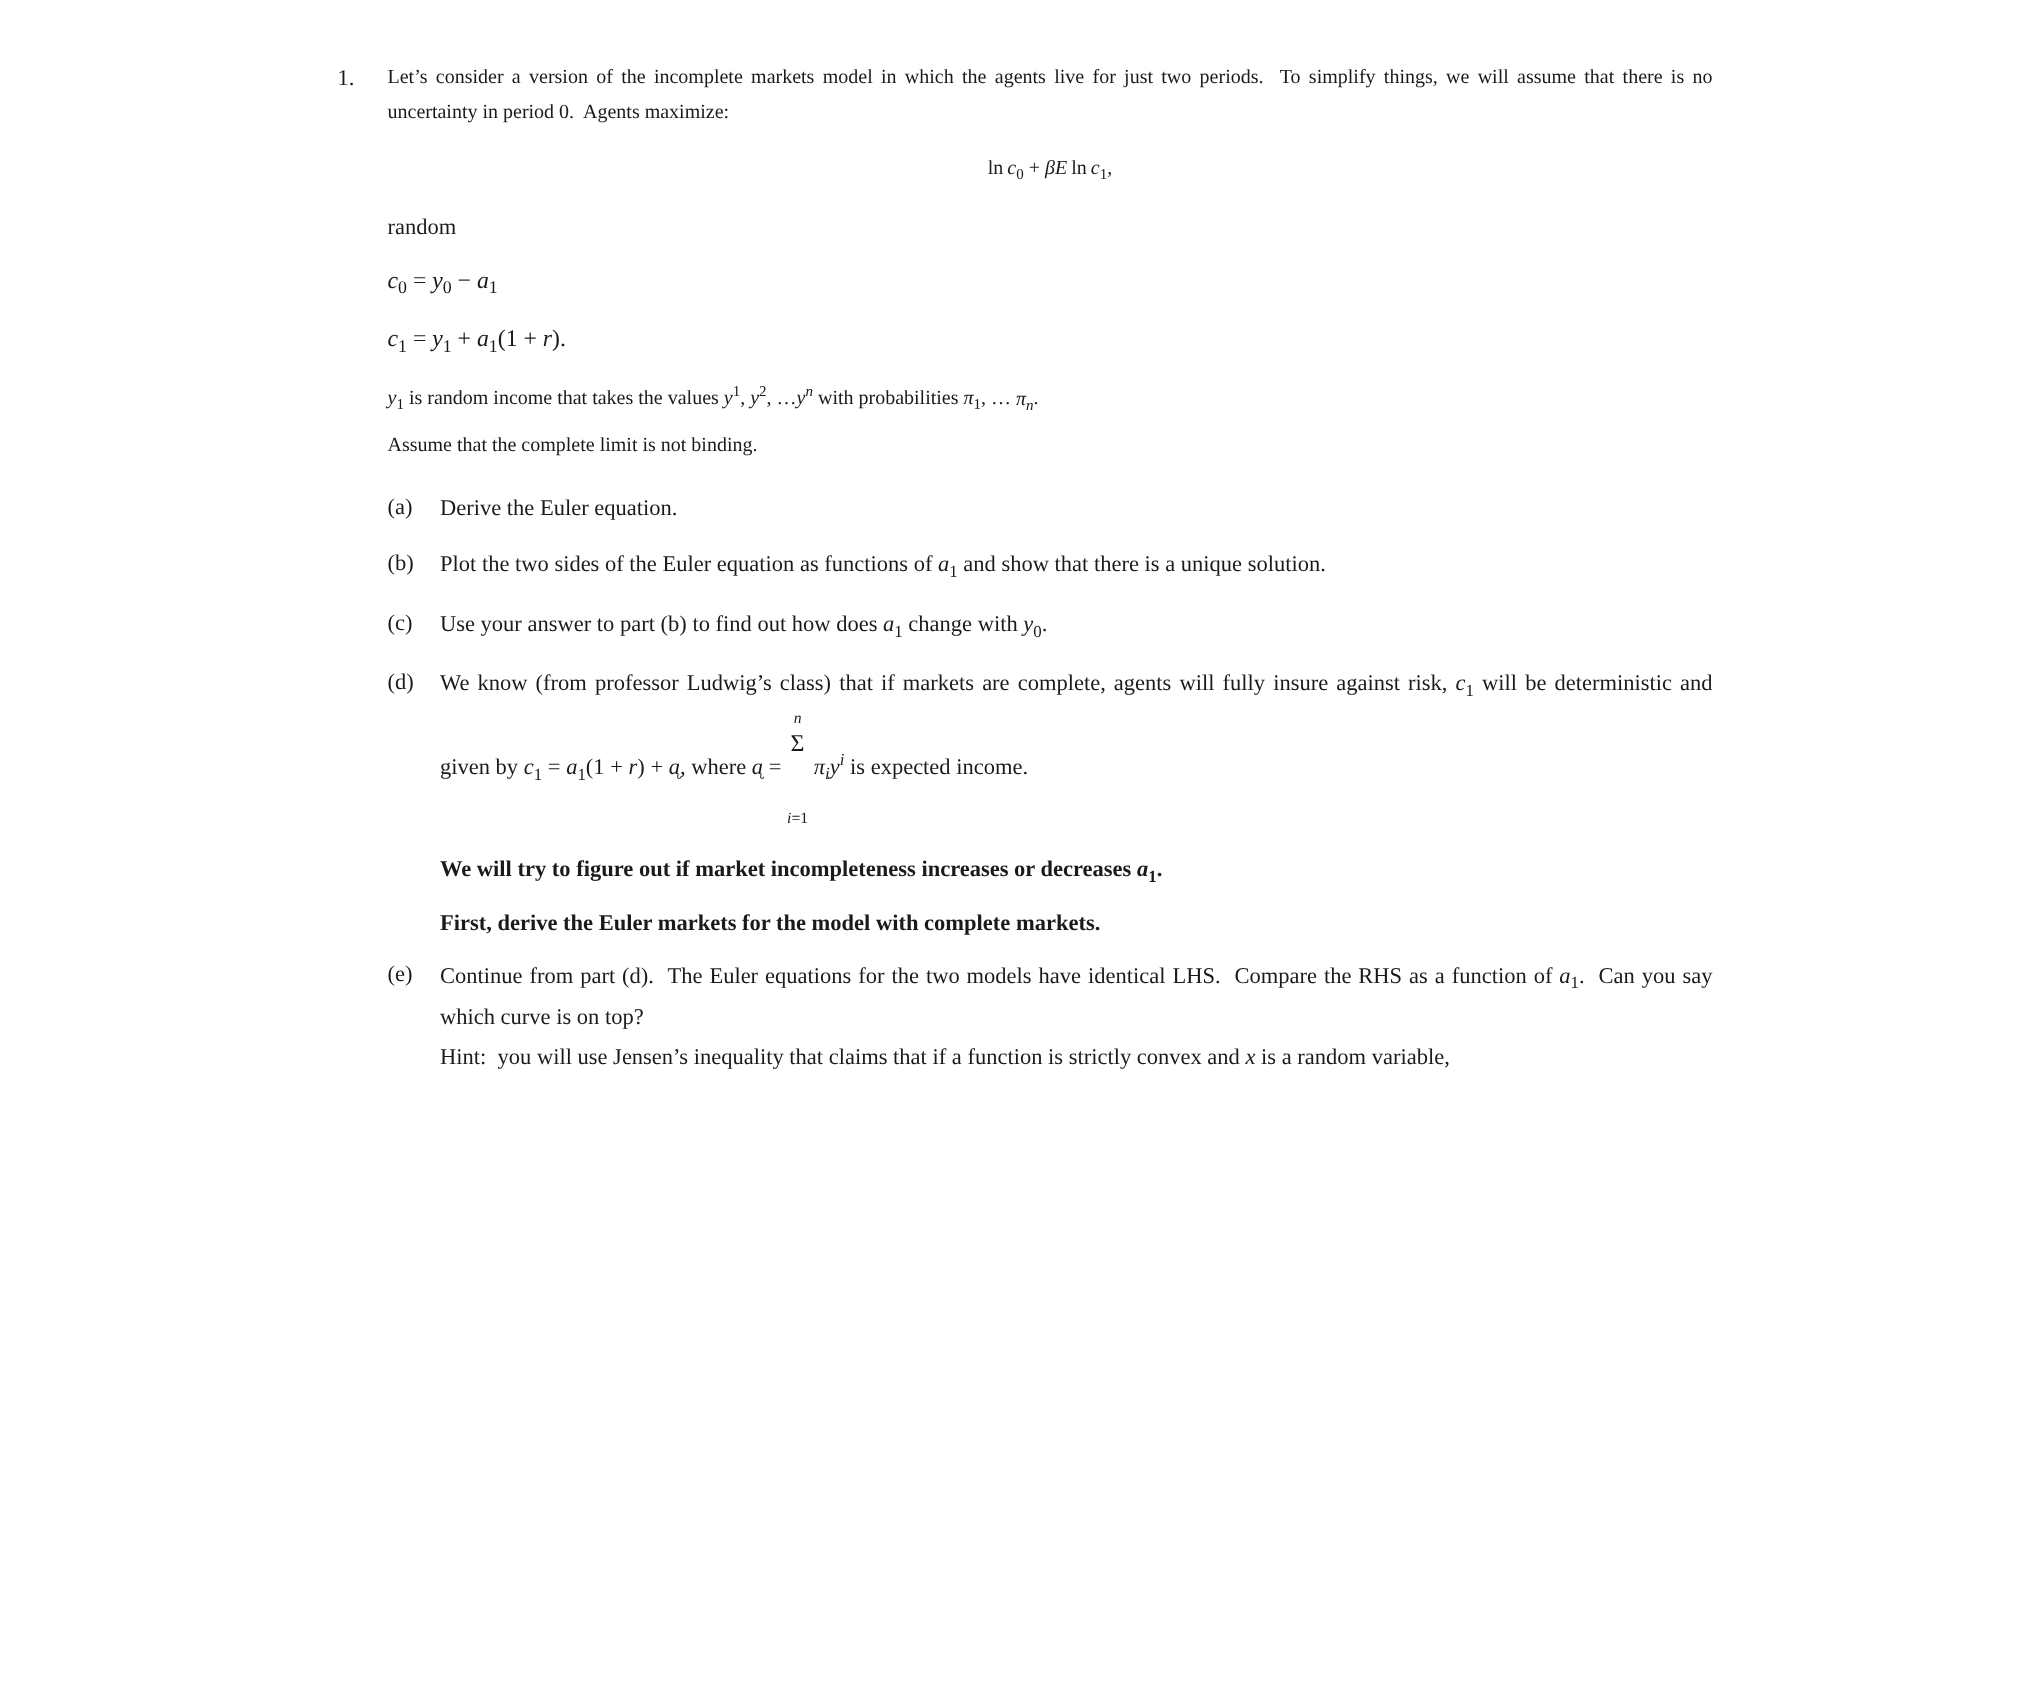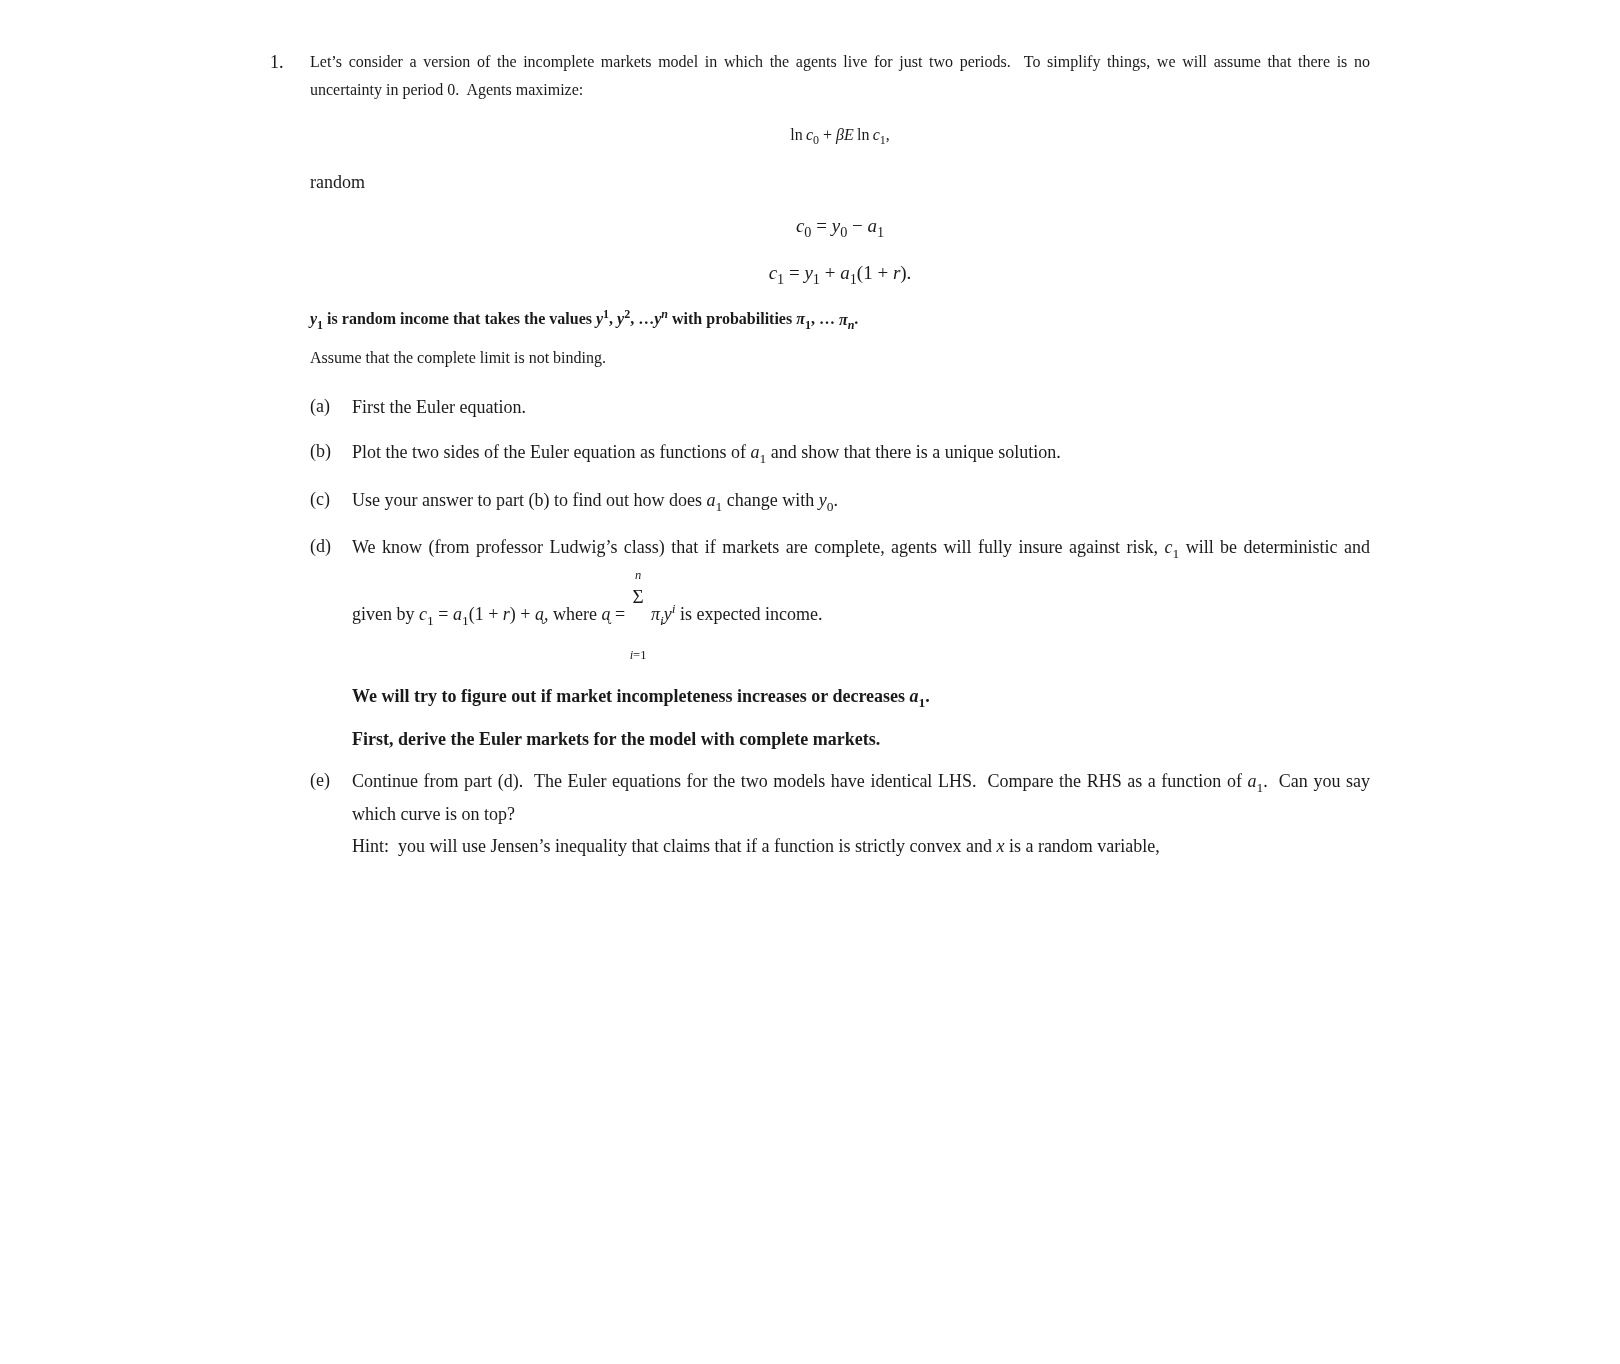--- a/index.html
+++ b/index.html
@@ -49,21 +49,21 @@
       margin: 18px 0;
       font-size: 16px;
     }
 
     .where-label {
       font-size: 18px;
       margin: 10px 0 10px 0;
     }
 
     .equation-block {
-      text-align: center;
+      text-align: left;
       margin: 14px 0;
       font-size: 19px;
     }
 
     .sub-items {
       margin-top: 20px;
     }
 
     .sub-item {
       display: flex;
@@ -130,34 +130,34 @@
       <div class="where-label">random</div>
 
       <div class="equation-block">
         <span class="math">c</span><sub>0</sub> = <span class="math">y</span><sub>0</sub> − <span class="math">a</span><sub>1</sub>
       </div>
 
       <div class="equation-block">
         <span class="math">c</span><sub>1</sub> = <span class="math">y</span><sub>1</sub> + <span class="math">a</span><sub>1</sub>(1 + <span class="math">r</span>).
       </div>
 
-      <div class="problem-text" style="margin-top: 10px; font-weight: bold;">
+      <div class="problem-text" style="margin-top: 10px;">
         <span class="math">y</span><sub>1</sub> is random income that takes the values <span class="math">y</span><sup>1</sup>, <span class="math">y</span><sup>2</sup>, …<span class="math">y</span><sup><span class="math">n</span></sup> with probabilities <span class="math">π</span><sub>1</sub>, … <span class="math">π<sub>n</sub></span>.
       </div>
 
       <div class="problem-text" style="margin-top: 8px;">
         Assume that the complete limit is not binding.
       </div>
 
       <div class="sub-items">
 
         <div class="sub-item">
           <div class="sub-label">(a)</div>
           <div class="sub-body">
-            First the Euler equation.
+            Derive the Euler equation.
           </div>
         </div>
 
         <div class="sub-item">
           <div class="sub-label">(b)</div>
           <div class="sub-body">
             Plot the two sides of the Euler equation as functions of <span class="math">a</span><sub>1</sub> and show that there is a unique solution.
           </div>
         </div>
 

